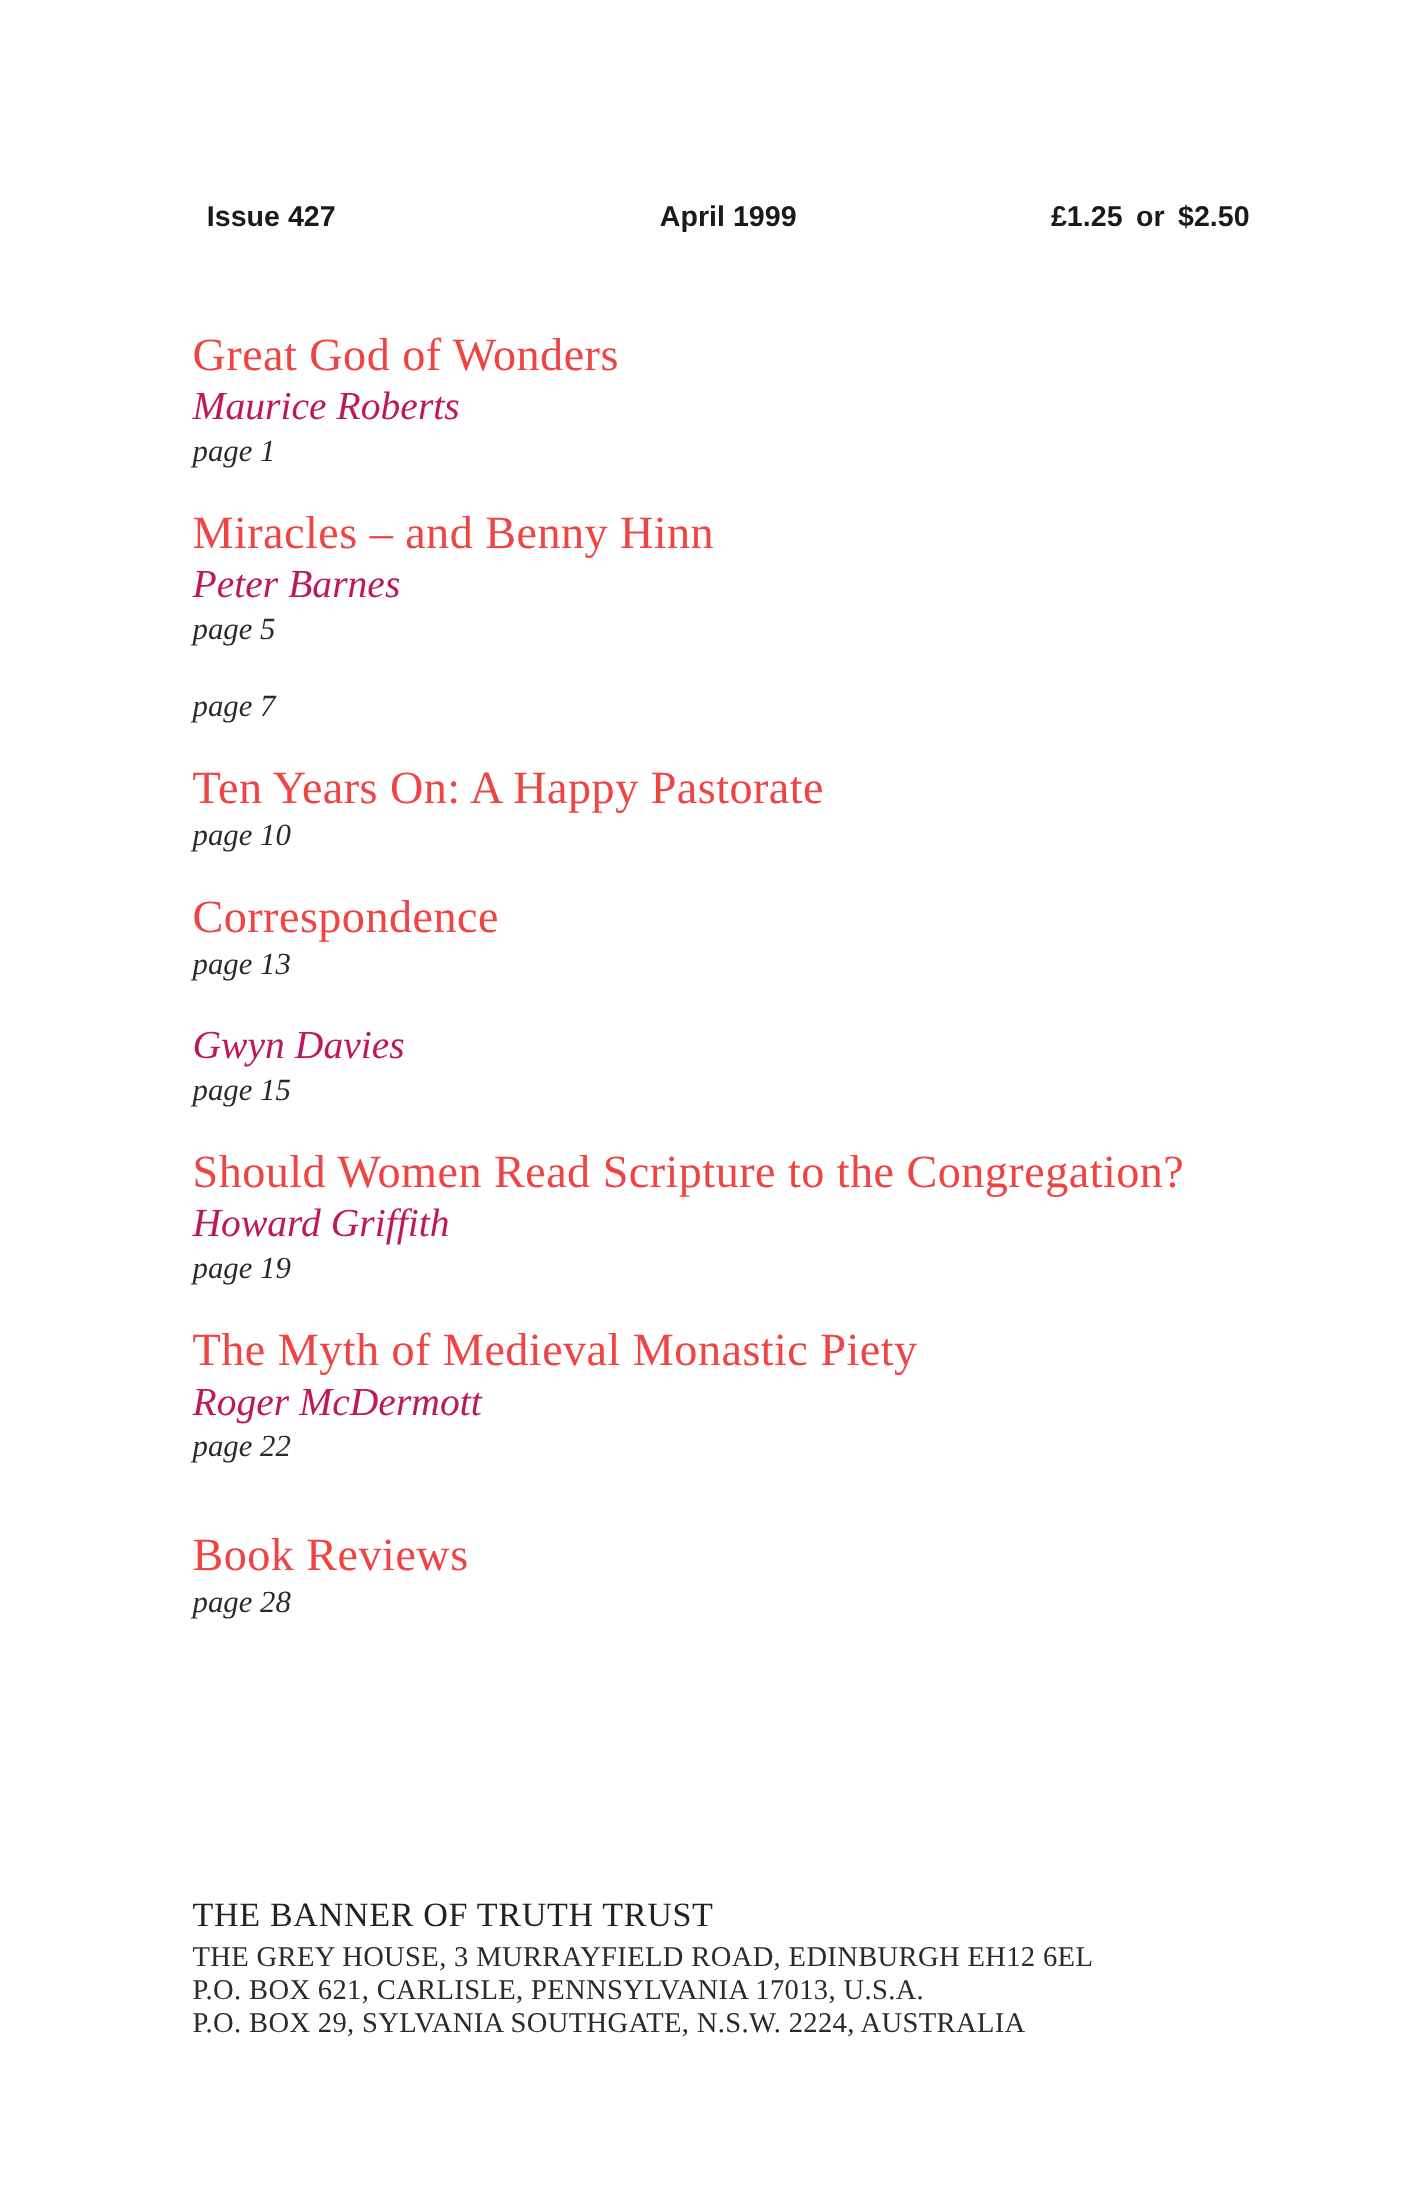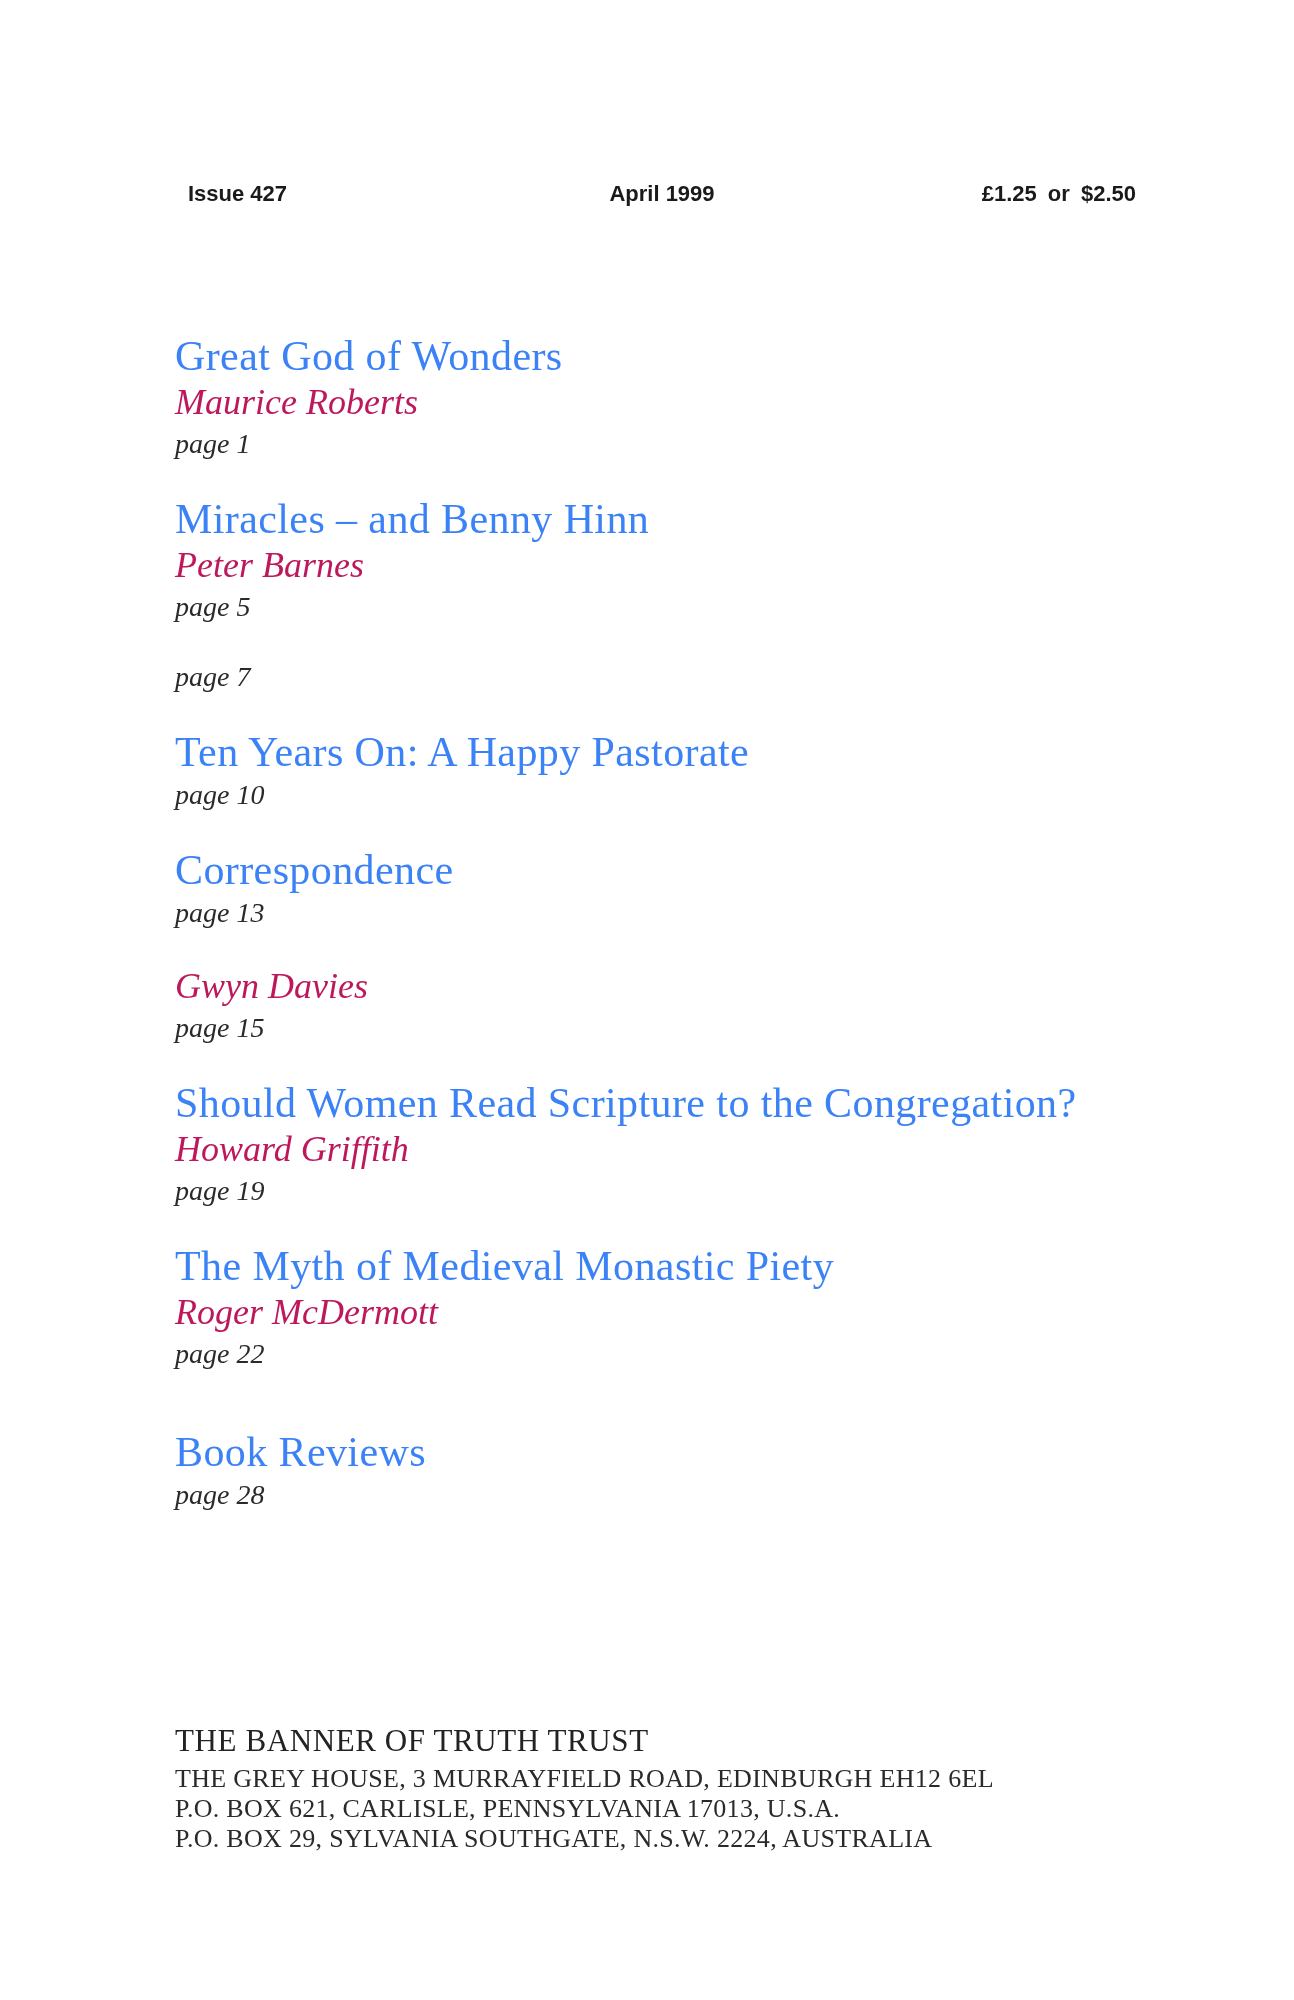--- a/index.html
+++ b/index.html
@@ -9,31 +9,31 @@
     font-family:"Liberation Serif", serif;
     color:#1e1e1e;
     overflow:hidden;
   }
 
   
   .header {
     position:absolute; top:181px; left:188px; width:948px;
     display:flex; justify-content:space-between; align-items:baseline;
     font-family:"Liberation Sans", sans-serif;
-    font-weight:bold; font-size:22px; color:#1a1a1a;
+    font-weight:bold; font-size:26px; color:#1a1a1a;
   }
   .header .h-left  { flex:1; text-align:left; }
   .header .h-mid   { flex:1; text-align:center; }
   .header .h-right { flex:1; text-align:right; word-spacing:5px; }
 
   
   .toc { position:absolute; top:300px; left:175px; width:1060px; }
   .entry { margin-bottom:32px; }
   .entry .title {
-    font-size:42px; line-height:47px; letter-spacing:0.4px; color:#3b82f6;margin-top:33px;
+    font-size:42px; line-height:47px; letter-spacing:0.4px; color:#ef4444;
   }
   .entry .author {
     font-size:36px; line-height:45px; font-style:italic; color:#be185d;
   }
   .entry .page {
     font-size:28px; line-height:38px; font-style:italic; color:#2a2a2a;
   }
   .entry .author:empty { display:none; }
   .entry.gap-before { margin-top:56px; }
 

